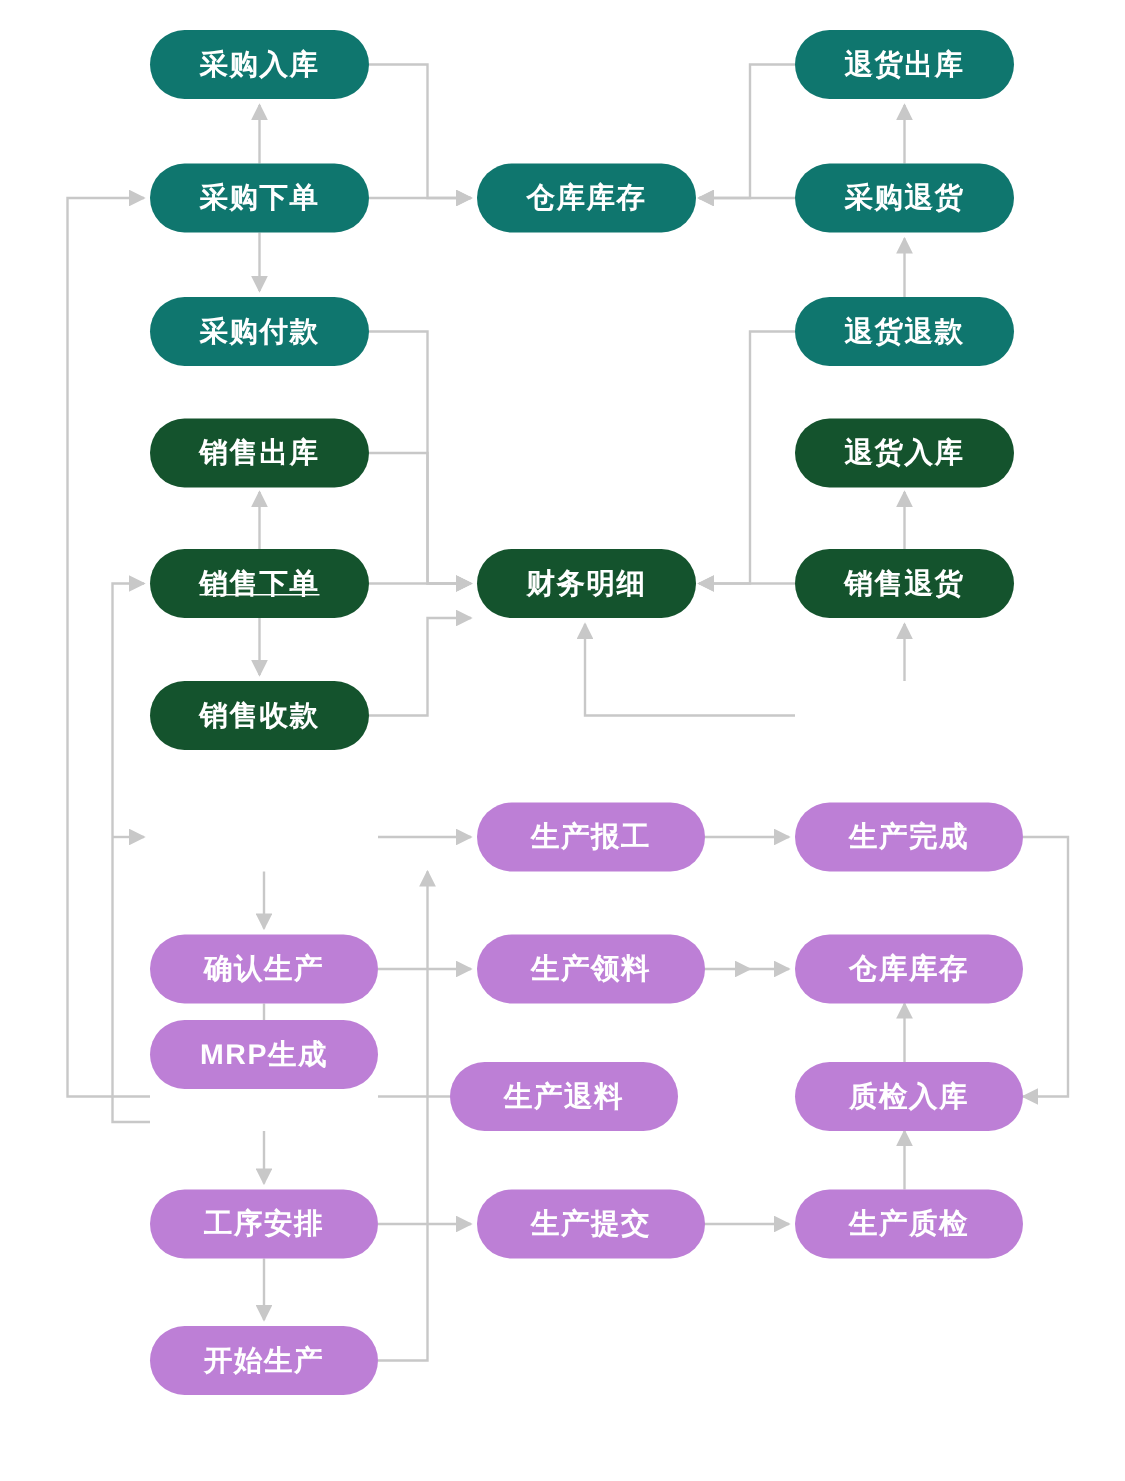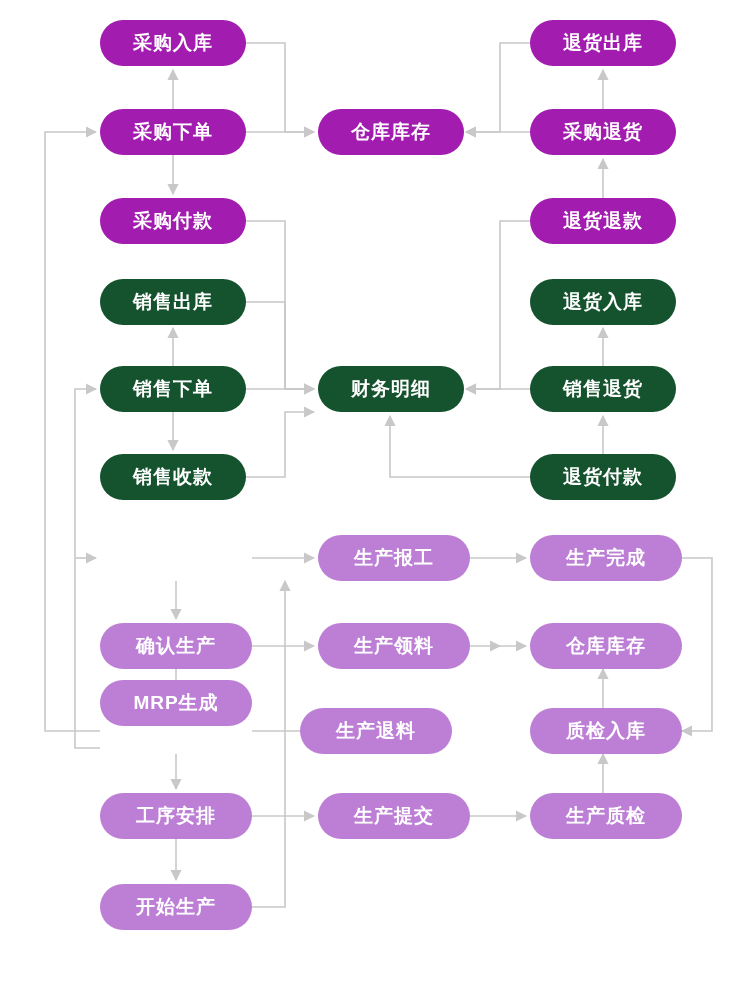--- a/index.html
+++ b/index.html
@@ -32,21 +32,21 @@
     display: flex;
     align-items: center;
     justify-content: center;
     color: #ffffff;
     font-size: 19px;
     font-weight: bold;
     letter-spacing: 1px;
     white-space: nowrap;
     z-index: 2;
   }
-  .node.blue   { background: #a21caf; align-items: center; }
+  .node.blue   { background: #0f766e; align-items: center; }
   .node.orange { background: #14532d; }
   .node.purple { background: #bd7fd6; }
   .w-narrow { width: 146px; }
   .w-wide   { width: 152px; }
 </style>
 </head>
 <body>
 
 <div id="canvas">
 
@@ -156,35 +156,32 @@
     </div>
   <div class="node blue w-narrow" style="left:530px; top:198px;">
       <span>退货退款</span>
     </div>
   <div class="node orange w-narrow" style="left:100px; top:279px;">
       <span>销售出库</span>
     </div>
   <div class="node orange w-narrow" style="left:530px; top:279px;">
       <span>退货入库</span>
     </div>
-  <div class="node orange w-narrow" style="left:100px; top:366px;">
+  <div class="node orange w-narrow" style="left:100px; top:366px;text-decoration:underline;">
       <span>销售下单</span>
     </div>
   <div class="node orange w-narrow" style="left:318px; top:366px;">
       <span>财务明细</span>
     </div>
   <div class="node orange w-narrow" style="left:530px; top:366px;">
       <span>销售退货</span>
     </div>
   <div class="node orange w-narrow" style="left:100px; top:454px;">
       <span>销售收款</span>
     </div>
-  <div class="node orange w-narrow" style="left:530px; top:454px;">
-      <span>退货付款</span>
-    </div>
   <div class="node purple w-wide" style="left:318px; top:535px;">
       <span>生产报工</span>
     </div>
   <div class="node purple w-wide" style="left:530px; top:535px;">
       <span>生产完成</span>
     </div>
   <div class="node purple w-wide" style="left:100px; top:623px;">
       <span>确认生产</span>
     </div>
   <div class="node purple w-wide" style="left:318px; top:623px;">

